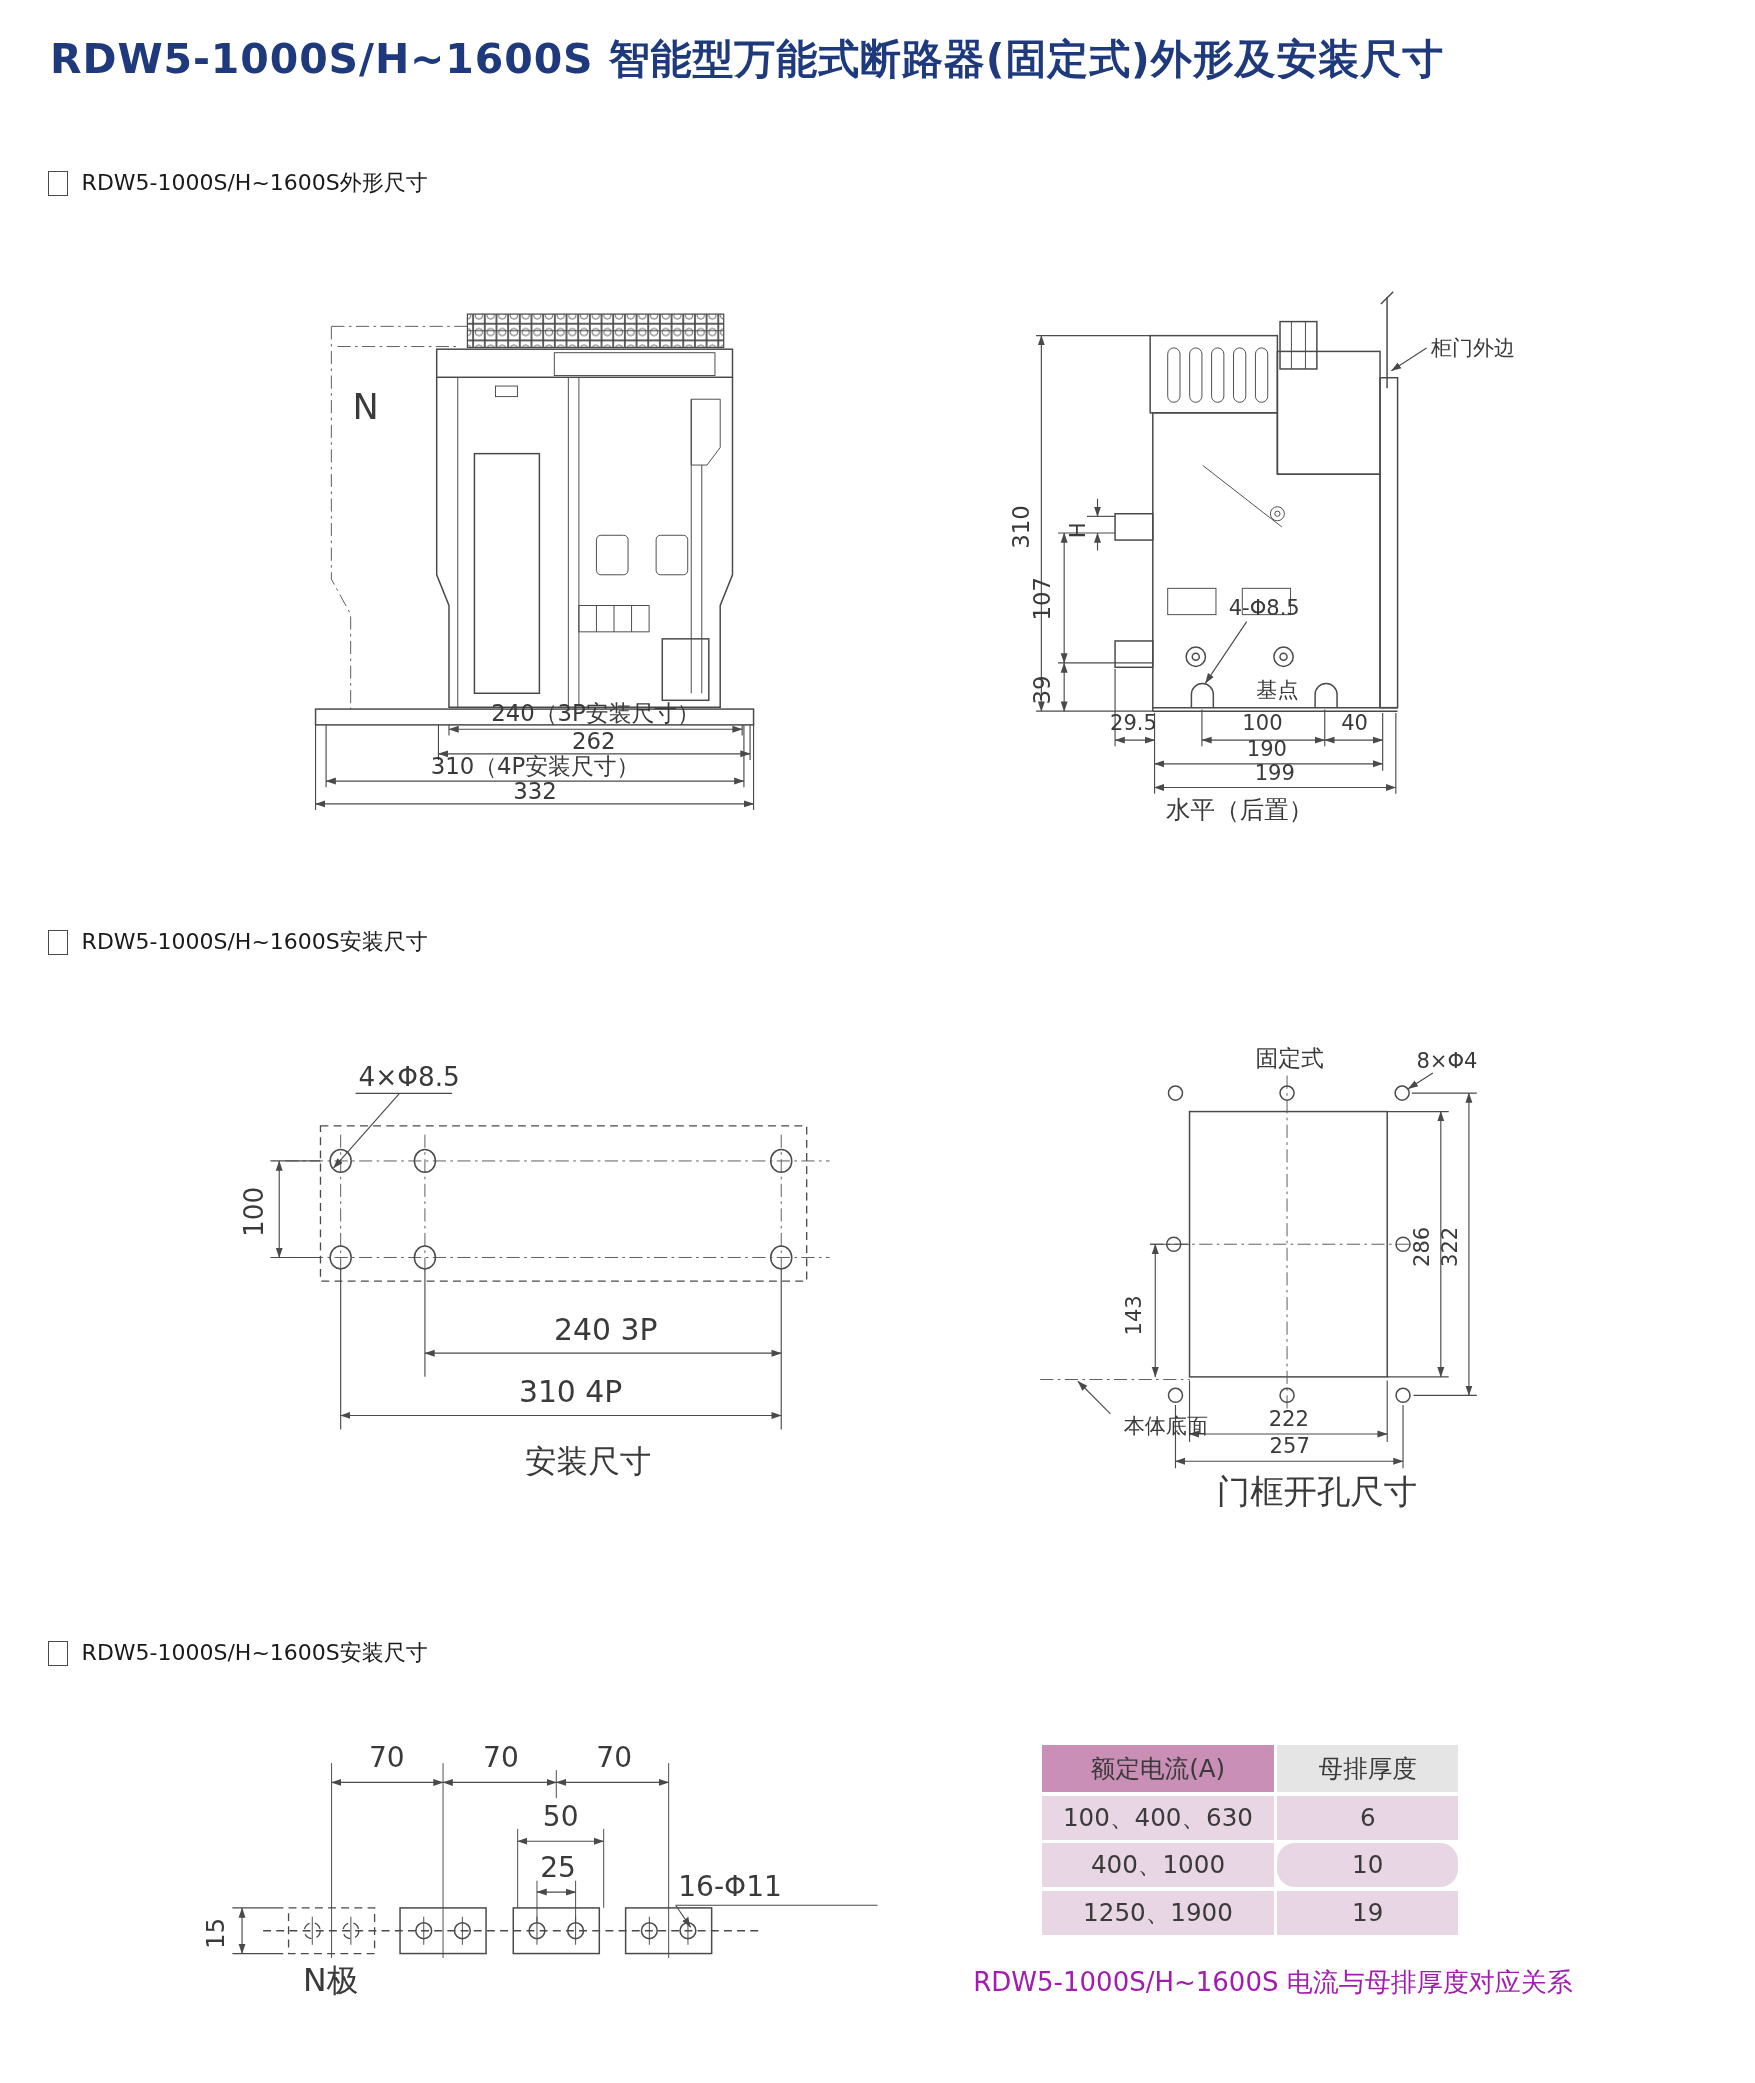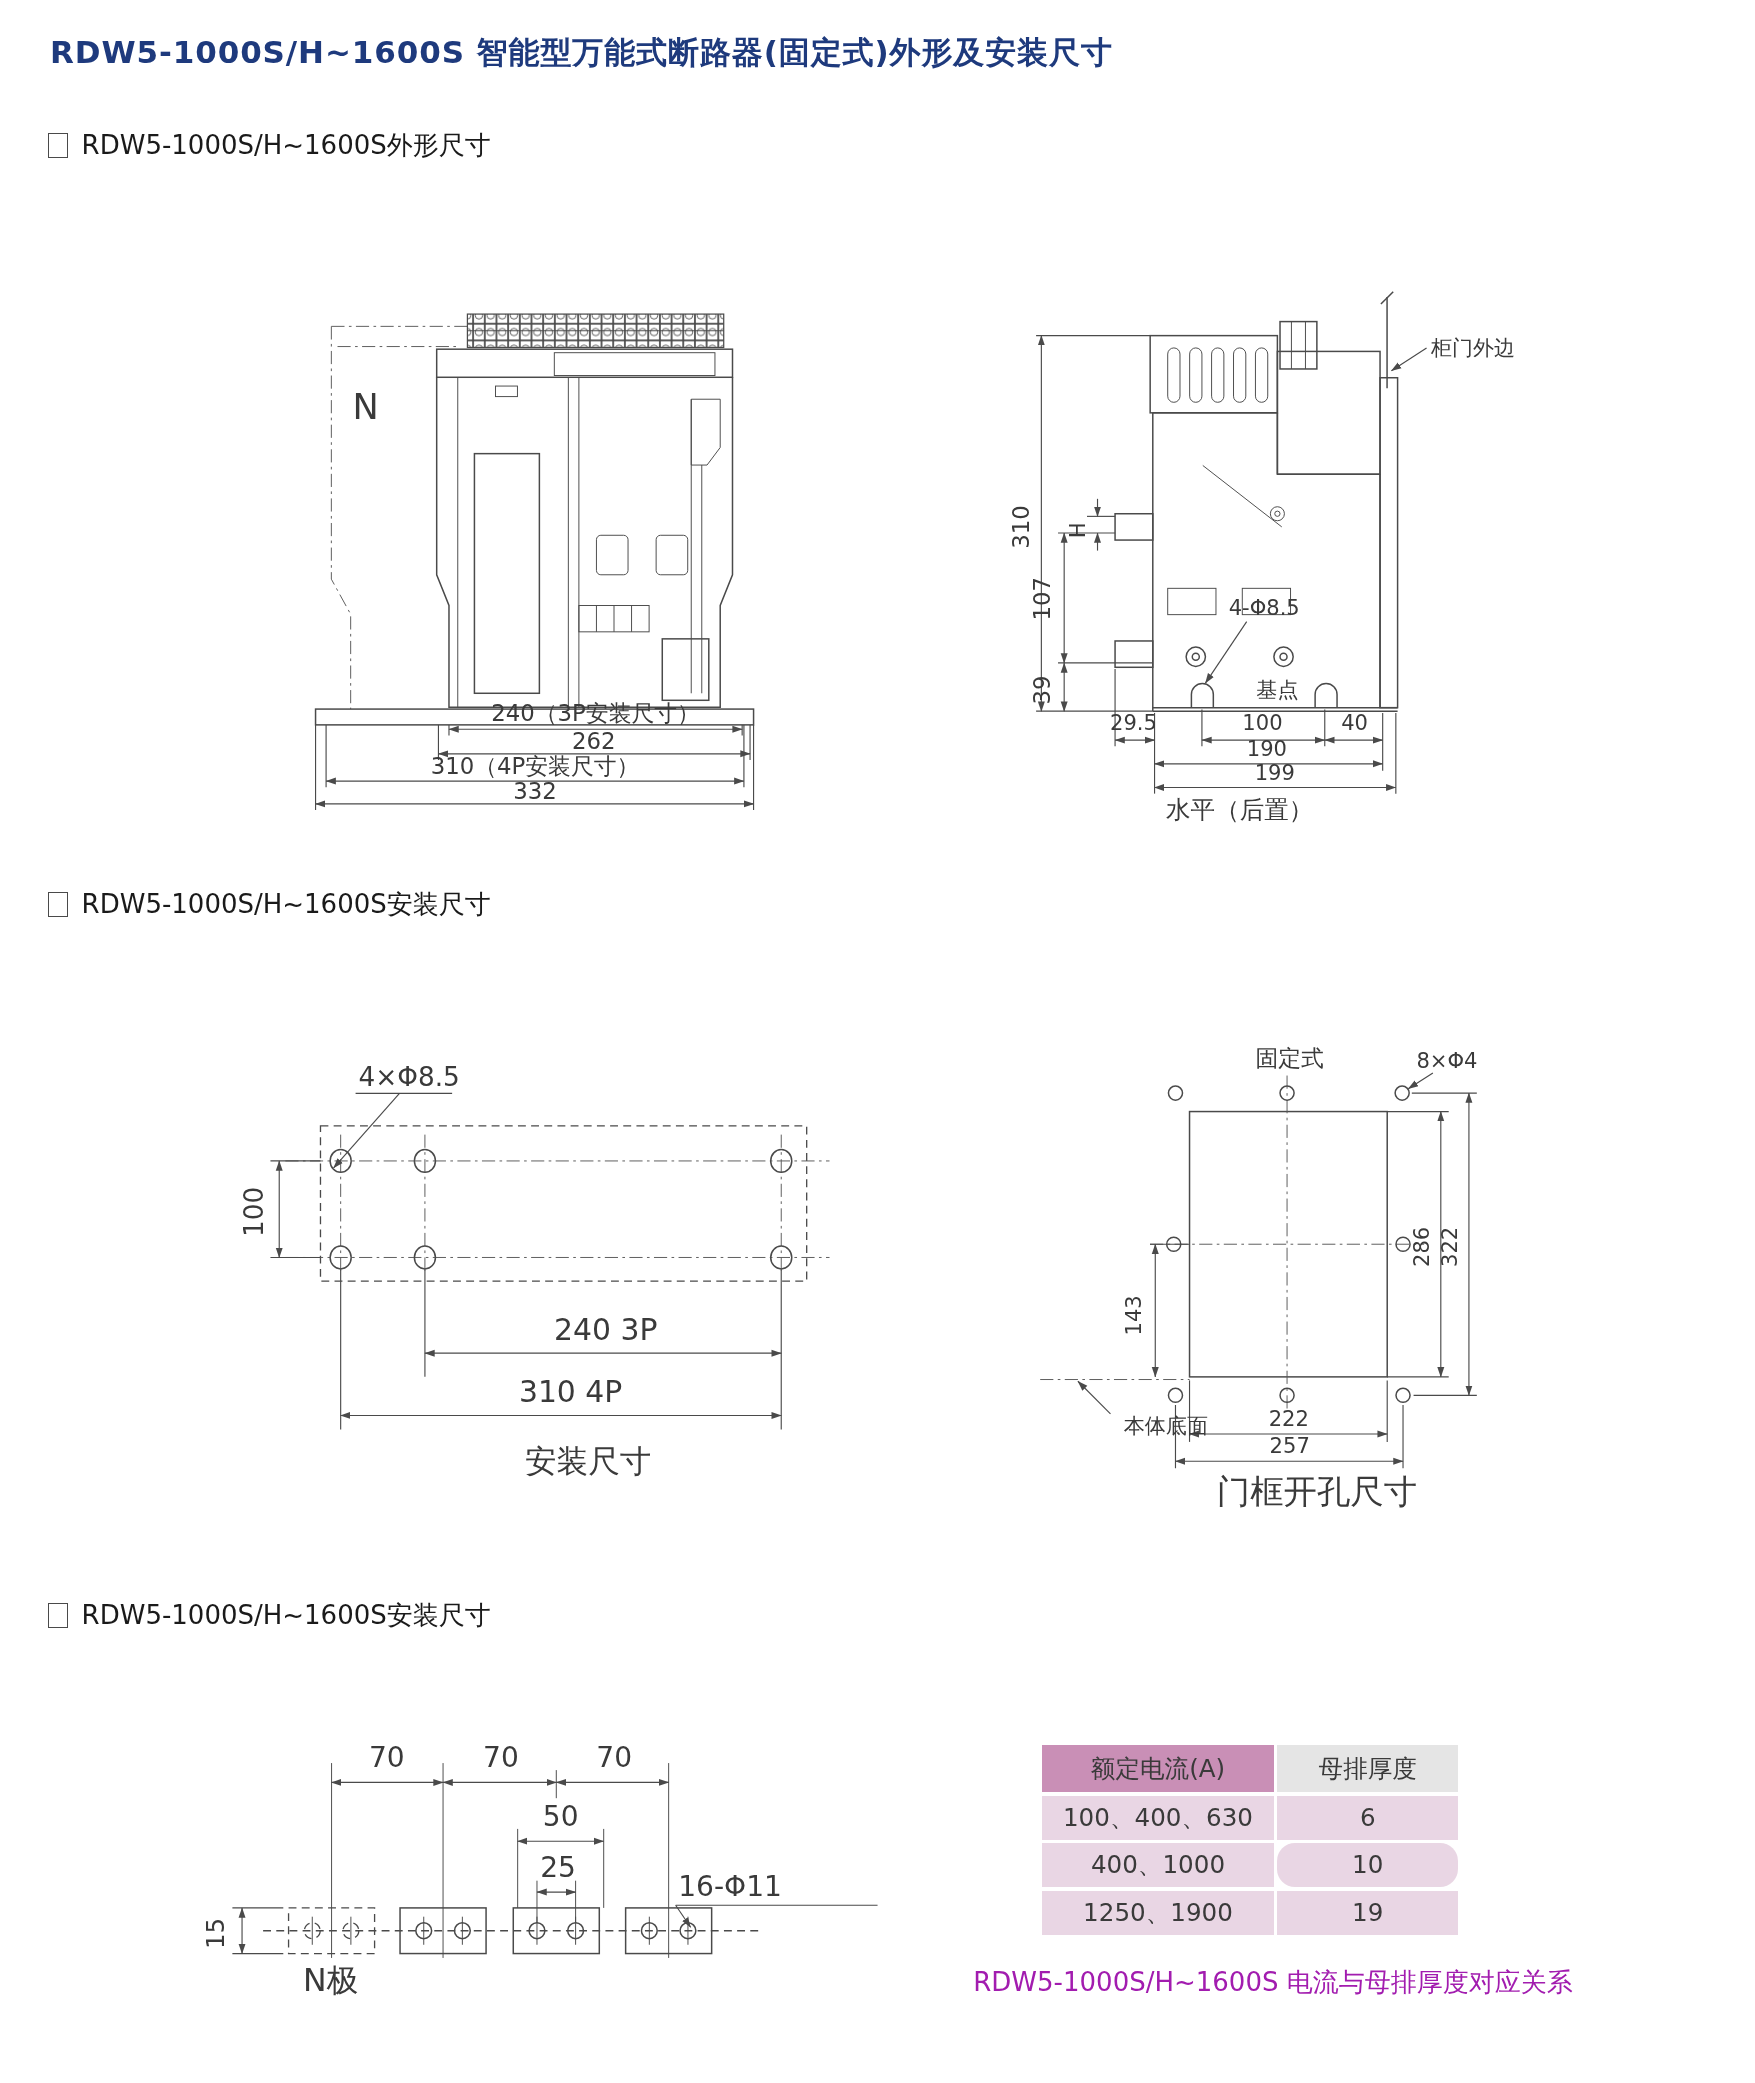--- a/index.html
+++ b/index.html
@@ -1,22 +1,22 @@
 <!DOCTYPE html>
 <html style="font-size:14px"><head>
 <meta charset="utf-8">
 <style>
   html,body{margin:0;padding:0;}
   body{
     width:1756px;height:2084px;position:relative;background:#ffffff;
     font-family:"DejaVu Sans","Liberation Sans",sans-serif;color:#333;
   }
   .abs{position:absolute;}
-  .page-title{left:50px;top:32px;font-size:31px;font-weight:bold;color:#1e3a7d;letter-spacing:0.9px;}
-  .sec-head{font-size:26px;color:#1a1a1a;display:flex;align-items:center;}
+  .page-title{left:50px;top:32px;font-size:41px;font-weight:bold;color:#1e3a7d;letter-spacing:0.9px;}
+  .sec-head{font-size:22px;color:#1a1a1a;display:flex;align-items:center;margin-top:40px;}
   .sec-sq{display:inline-block;width:17.6px;height:23px;border:1.8px solid #4a4a4a;margin-right:14px;}
   svg{overflow:visible;}
   svg text{font-family:"DejaVu Sans","Liberation Sans",sans-serif;fill:#3a3a3a;}
   .ln{stroke:#4a4a4a;stroke-width:1.7;fill:none;}
   .thin{stroke:#4a4a4a;stroke-width:1.1;fill:none;}
   .dim{stroke:#4a4a4a;stroke-width:1.3;fill:none;}
   .dd{stroke:#5a5a5a;stroke-width:1.1;fill:none;stroke-dasharray:15 5 3 5;}
   .dash{stroke:#4a4a4a;stroke-width:1.5;fill:none;stroke-dasharray:9 6;}
   .dim-table{left:1014px;top:1745px;width:444px;}
   .t-row{display:flex;margin-bottom:3.5px;padding-left:28px;}

